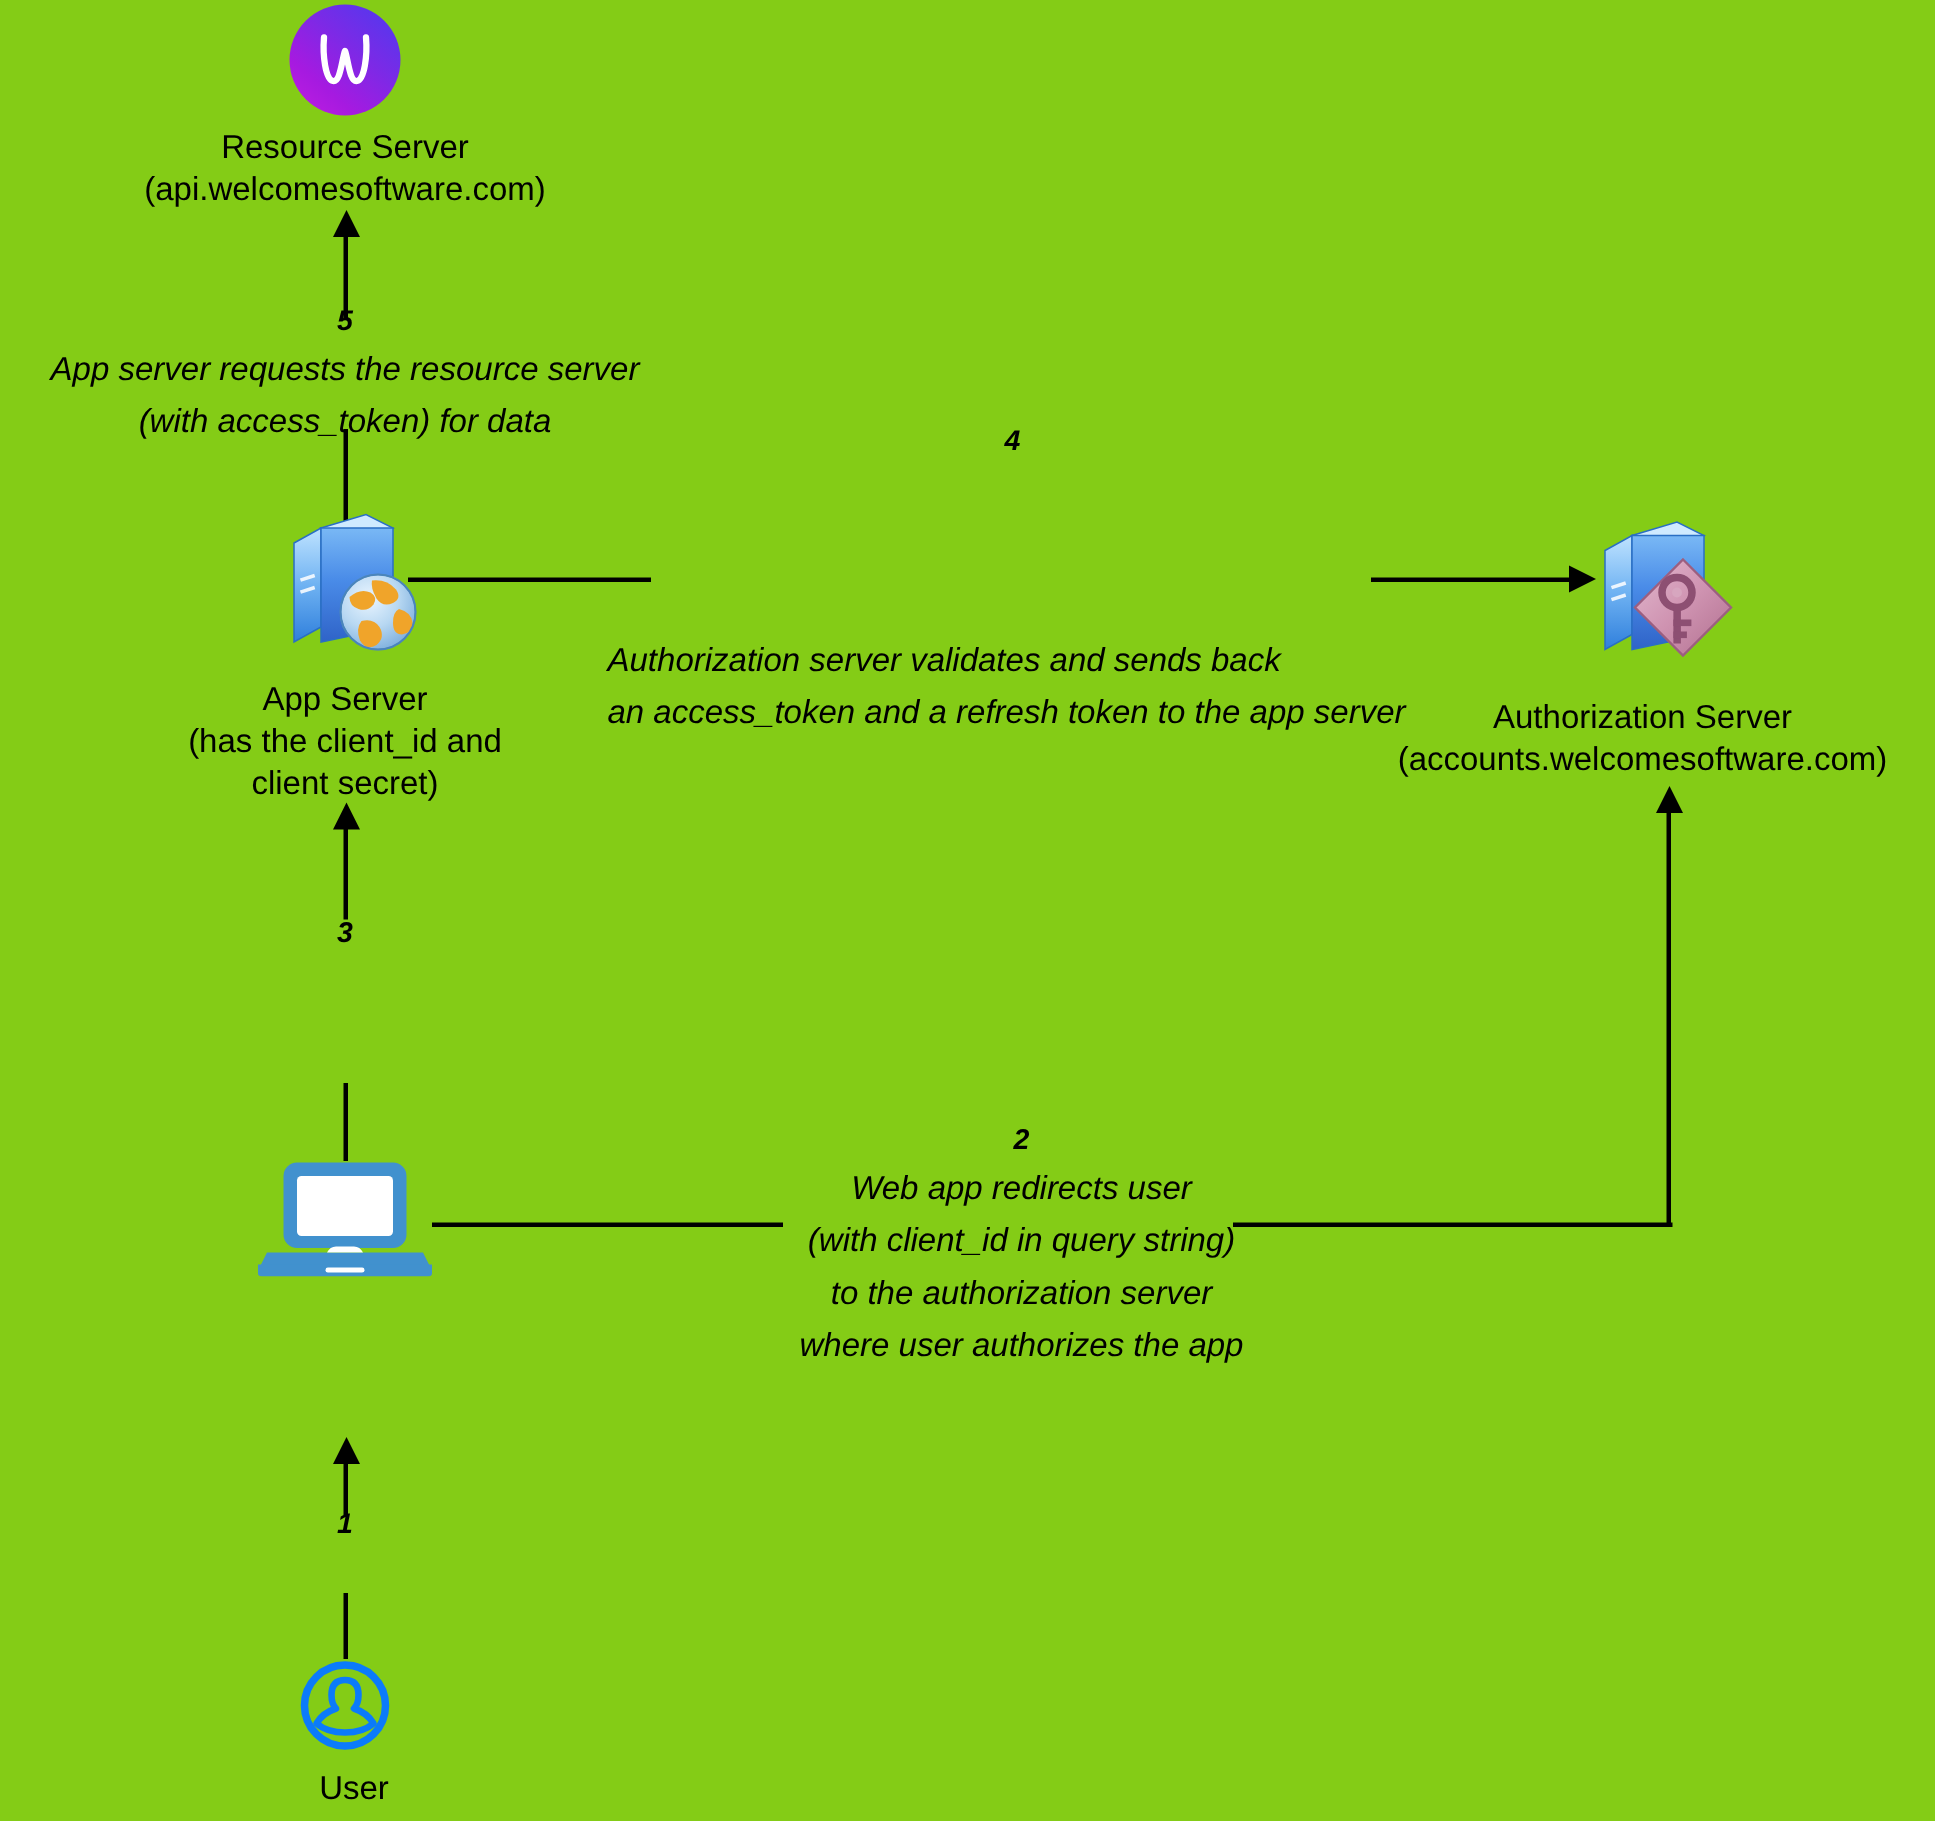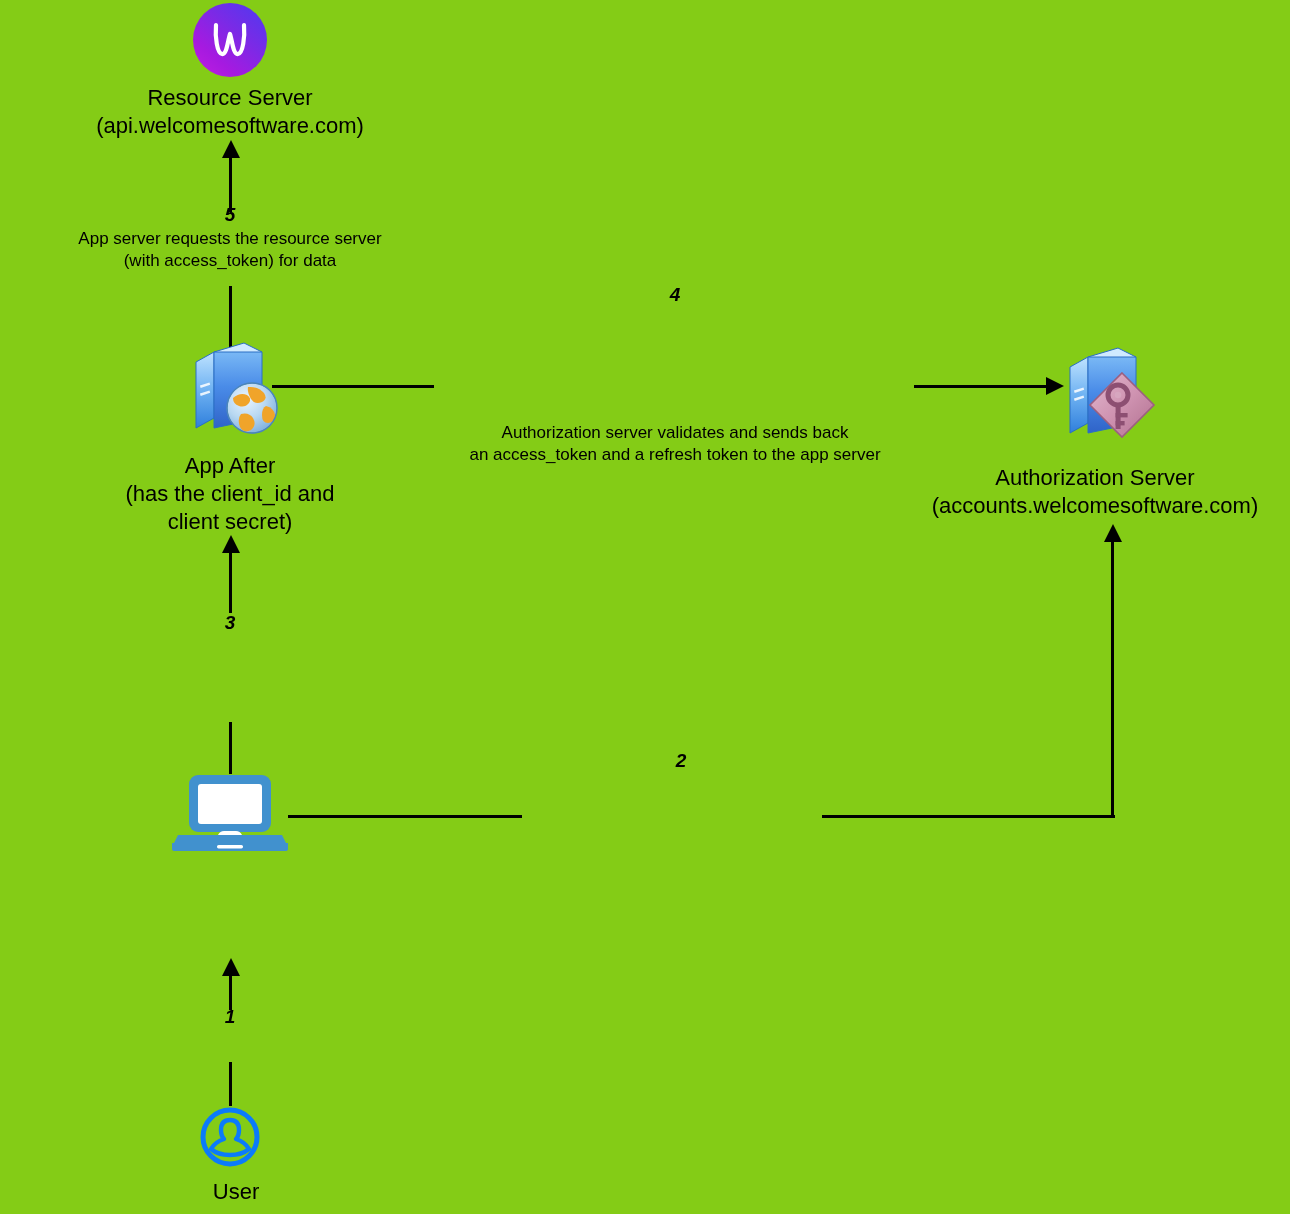--- a/index.html
+++ b/index.html
@@ -36,28 +36,29 @@
     text-align: center;
   }
   .step-num {
     font-size: 19px;
     font-weight: bold;
     font-style: italic;
     line-height: 26px;
     color: #000000;
   }
   .step-text {
-    font-size: 17px;
-    line-height: 22px;
+    font-size: 22px;
+    font-style: italic;
+    line-height: 35px;
     color: #000000;
     white-space: pre-line;
   }
   .plain-block {
     position: absolute;
-    text-align: center;
+    text-align: left;
   }
 
   
   .line-v {
     position: absolute;
     width: 3px;
     background: #000000;
   }
   .line-h {
     position: absolute;
@@ -151,21 +152,21 @@
       <rect x="14" y="52" width="10" height="2.4" fill="#ffffff" opacity="0.85" transform="rotate(-18 19 53)"></rect>
 
       <circle cx="66" cy="68" r="25" fill="url(#globeBall)" stroke="#5d95c9" stroke-width="1"></circle>
       <path d="M47 58 q7 -6 14 -3 q5 3 2 8 q-4 5 -10 3 q-6 -2 -6 -8 z" fill="#f0a42a"></path>
       <path d="M62 47 q10 -1 16 6 q4 6 -2 9 q-7 3 -11 -3 q-4 -7 -3 -12 z" fill="#f0a42a"></path>
       <path d="M55 74 q8 -2 12 4 q4 7 -2 12 q-7 4 -11 -3 q-3 -8 1 -13 z" fill="#f0a42a"></path>
       <path d="M80 66 q8 2 9 9 q0 7 -7 8 q-6 0 -6 -8 q0 -7 4 -9 z" fill="#f0a42a"></path>
       <circle cx="66" cy="68" r="25" fill="none" stroke="#4a85bb" stroke-width="1.4"></circle>
     </svg>
   </div>
-  <div class="node-label" style="left:60px; top:452px; width:340px;">App After
+  <div class="node-label" style="left:60px; top:452px; width:340px;">App Server
 (has the client_id and
 client secret)</div>
 
   <div class="line-h" style="left:272px; top:385px; width:162px;"></div>
   <div class="step-block" style="left:405px; top:282px; width:540px;">
     <div class="step-num">4</div>
   </div>
   <div class="line-h" style="left:914px; top:385px; width:132px;"></div>
   <div class="arrow-right" style="left:1046px; top:377px;"></div>
 
@@ -208,20 +209,24 @@
         <rect x="55.6" y="76" width="9" height="4.4" fill="#8d4f72"></rect>
       </g>
     </svg>
   </div>
   <div class="node-label" style="left:895px; top:464px; width:400px;">Authorization Server
 (accounts.welcomesoftware.com)</div>
 
   <div class="line-h" style="left:288px; top:815px; width:234px;"></div>
   <div class="step-block" style="left:498px; top:748px; width:366px;">
     <div class="step-num">2</div>
+    <div class="step-text">Web app redirects user
+(with client_id in query string)
+to the authorization server
+where user authorizes the app</div>
   </div>
   <div class="line-h" style="left:822px; top:815px; width:293px;"></div>
   <div class="line-v" style="left:1111px; top:540px; height:278px;"></div>
   <div class="arrow-up" style="left:1104px; top:524px;"></div>
 
   <div class="arrow-up" style="left:222px; top:535px;"></div>
   <div class="line-v" style="left:229px; top:551px; height:62px;"></div>
   <div class="step-block" style="left:4px; top:610px; width:452px;">
     <div class="step-num">3</div>
   </div>

